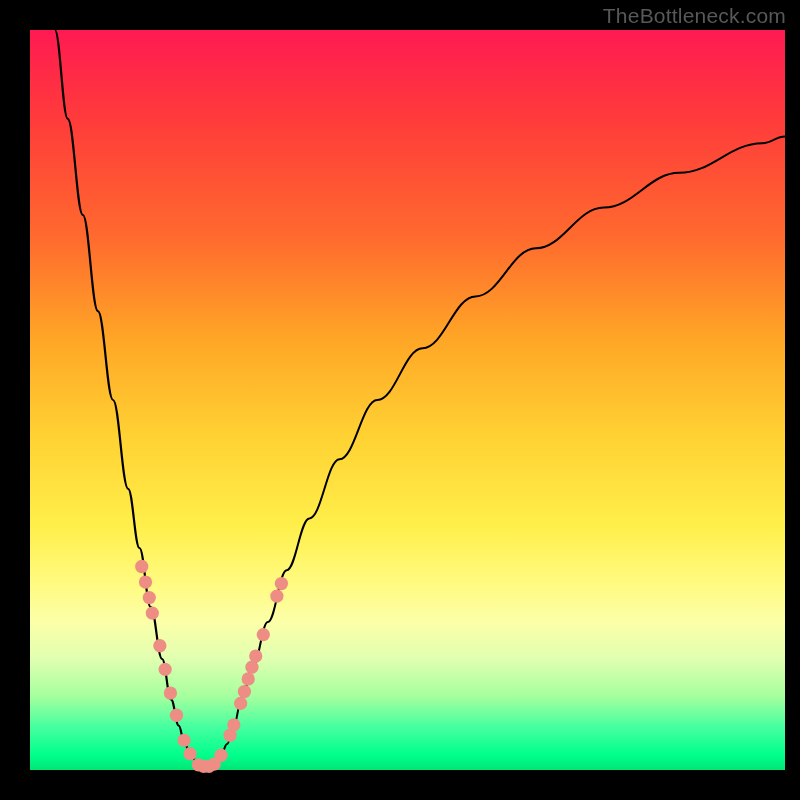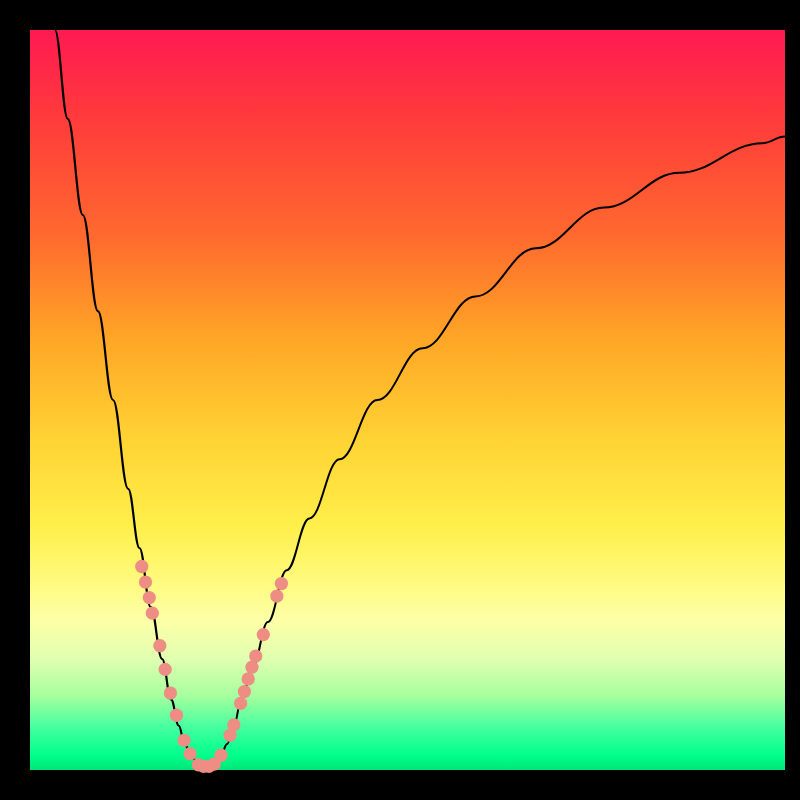--- a/index.html
+++ b/index.html
@@ -59,20 +59,21 @@
   }
   .dot {
     fill: #ed8d84;
     stroke: none;
   }
 </style>
 </head>
 <body>
 
 <div class="frame">
+  <div class="watermark">TheBottleneck.com</div>
   <div class="plot-area">
     <svg class="curve" viewBox="0 0 755 740" preserveAspectRatio="none">
       <path id="path-left" stroke="#000" stroke-width="2.2" fill="none" d="M 24.915000000000003 0 C 30.049000000000003 0 32.616 88.79999999999995 37.75 88.79999999999995 C 43.790000000000006 88.79999999999995 46.81 185 52.85000000000001 185 C 58.89000000000001 185 61.910000000000004 281.2 67.95 281.2 C 73.99 281.2 77.01 370 83.05 370 C 89.09 370 92.11 458.8 98.15 458.8 C 102.68 458.8 104.945 518 109.475 518 C 114.005 518 116.27 577.2 120.8 577.2 C 125.33 577.2 127.595 629 132.125 629 C 135.749 629 137.561 669.7 141.185 669.7 C 144.20499999999998 669.7 145.715 695.6 148.73499999999999 695.6 C 151.15099999999998 695.6 152.35899999999998 714.1 154.77499999999998 714.1 C 157.19099999999997 714.1 158.399 725.2 160.815 725.2 C 163.231 725.2 164.439 731.86 166.855 731.86 C 169.271 731.86 170.47899999999998 735.56 172.89499999999998 735.56"></path>
       <path id="path-floor" stroke="#000" stroke-width="2.2" fill="none" d="M 172.89499999999998 735.56 C 174.103 735.56 174.707 736.3 175.91500000000002 736.3 C 177.12300000000002 736.3 177.727 735.56 178.935 735.56"></path>
       <path id="path-right" stroke="#000" stroke-width="2.0" fill="none" d="M 178.935 735.56 C 181.351 735.56 182.559 731.86 184.975 731.86 C 187.391 731.86 188.59900000000002 725.2 191.01500000000001 725.2 C 193.431 725.2 194.639 714.1 197.055 714.1 C 199.77300000000002 714.1 201.132 695.6 203.85000000000002 695.6 C 206.87000000000003 695.6 208.38000000000002 669.7 211.40000000000003 669.7 C 215.93 669.7 218.19500000000002 636.4 222.725 636.4 C 228.765 636.4 231.785 592 237.825 592 C 245.375 592 249.15000000000003 540.2 256.70000000000005 540.2 C 265.76000000000005 540.2 270.29 488.4 279.35 488.4 C 291.43 488.4 297.46999999999997 429.2 309.54999999999995 429.2 C 324.65 429.2 332.2 370 347.3 370 C 365.42 370 374.48 318.20000000000005 392.6 318.20000000000005 C 413.74 318.20000000000005 424.31 266.4 445.45 266.4 C 469.61 266.4 481.69 218.30000000000007 505.85 218.30000000000007 C 533.03 218.30000000000007 546.62 177.60000000000002 573.8 177.60000000000002 C 604 177.60000000000002 619.0999999999999 142.81999999999994 649.3 142.81999999999994 C 682.52 142.81999999999994 699.13 113.22000000000003 732.35 113.22000000000003 C 741.41 113.22000000000003 745.94 106.56000000000006 755 106.56000000000006"></path>
       <g id="dots">
           <circle cx="111.74000000000001" cy="536.5" r="6.644000000000001" class="dot"></circle>
           <circle cx="115.515" cy="552.04" r="6.644000000000001" class="dot"></circle>
           <circle cx="119.29" cy="567.5799999999999" r="6.644000000000001" class="dot"></circle>
           <circle cx="122.31" cy="583.12" r="6.644000000000001" class="dot"></circle>

